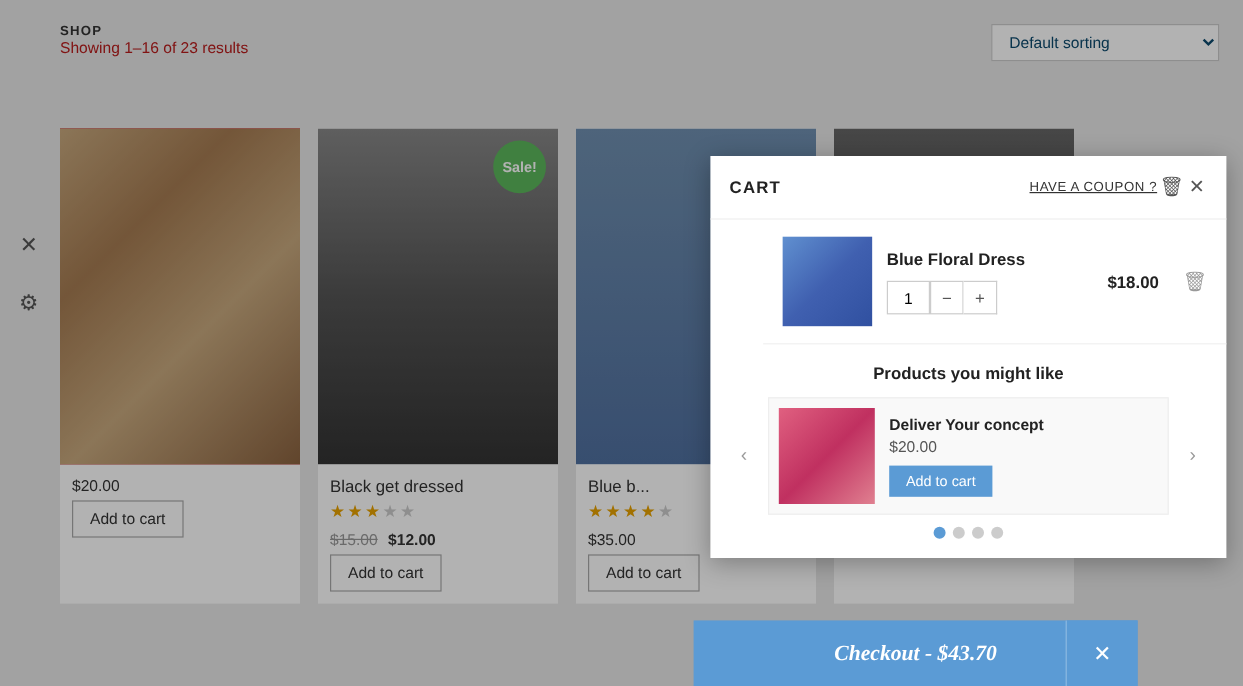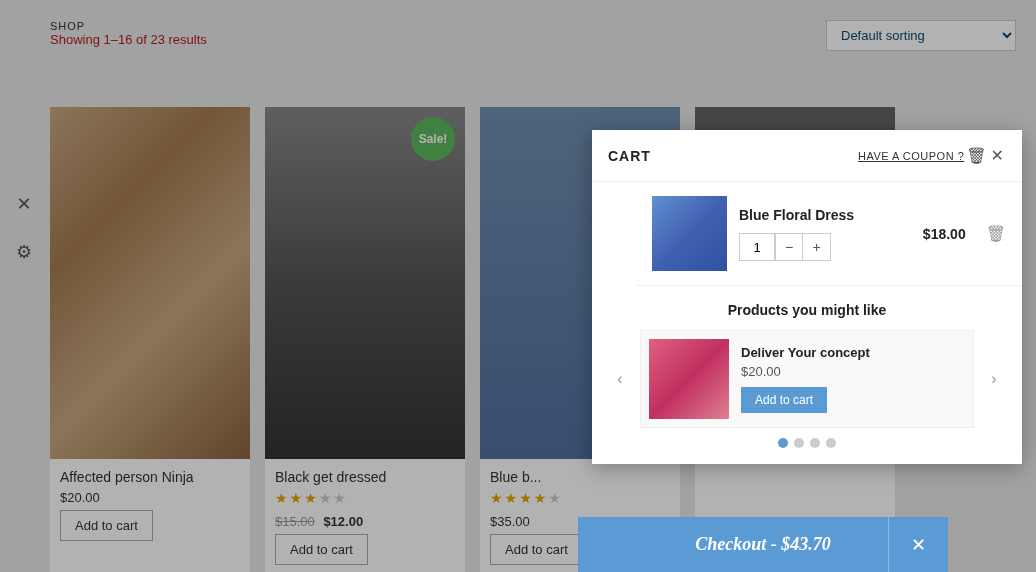--- a/index.html
+++ b/index.html
@@ -42,21 +42,21 @@
       right: 0;
       bottom: 0;
       padding: 20px 20px 20px 50px;
     }
 
     .shop-header {
       margin-bottom: 15px;
     }
     .shop-label {
       font-size: 11px;
-      font-weight: normal;
+      font-weight: bold;
       color: #333;
       letter-spacing: 1px;
     }
     .shop-results {
       font-size: 13px;
       color: #b91c1c;
     }
 
     .shop-toolbar {
       position: absolute;
@@ -80,21 +80,21 @@
     }
 
     .product-card {
       width: 200px;
       background: white;
       flex-shrink: 0;
     }
     .product-image-wrap {
       position: relative;
       width: 200px;
-      height: 352px;
+      height: 280px;
       overflow: hidden;
       background: #b91c1c;
     }
 
     
     .img-leopard {
       background: linear-gradient(135deg, #c8a97e 0%, #a67c52 30%, #c8a97e 60%, #8b6340 100%);
       width: 100%;
       height: 100%;
       position: relative;
@@ -440,21 +440,20 @@
     </select>
   </div>
 
   <div class="product-grid">
 
     <div class="product-card">
       <div class="product-image-wrap">
         <div class="img-leopard"></div>
       </div>
       <div class="product-info">
-        <div class="product-name">Affected person Ninja</div>
         <div class="product-price">$20.00</div>
         <button class="add-to-cart-btn">Add to cart</button>
       </div>
     </div>
 
     <div class="product-card">
       <div class="product-image-wrap">
         <div class="img-black-dress"></div>
         <div class="sale-badge">Sale!</div>
       </div>

